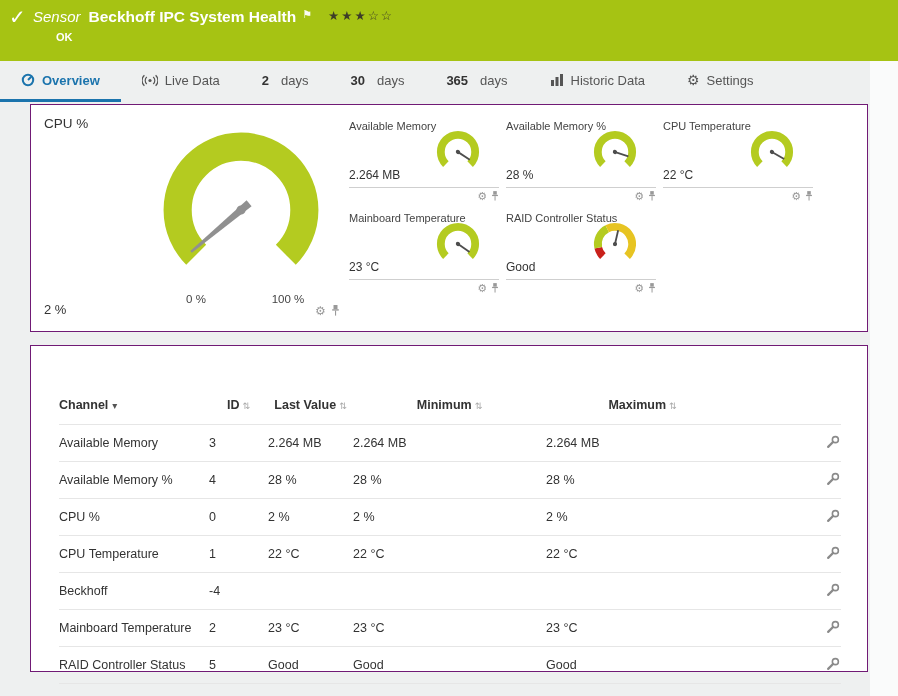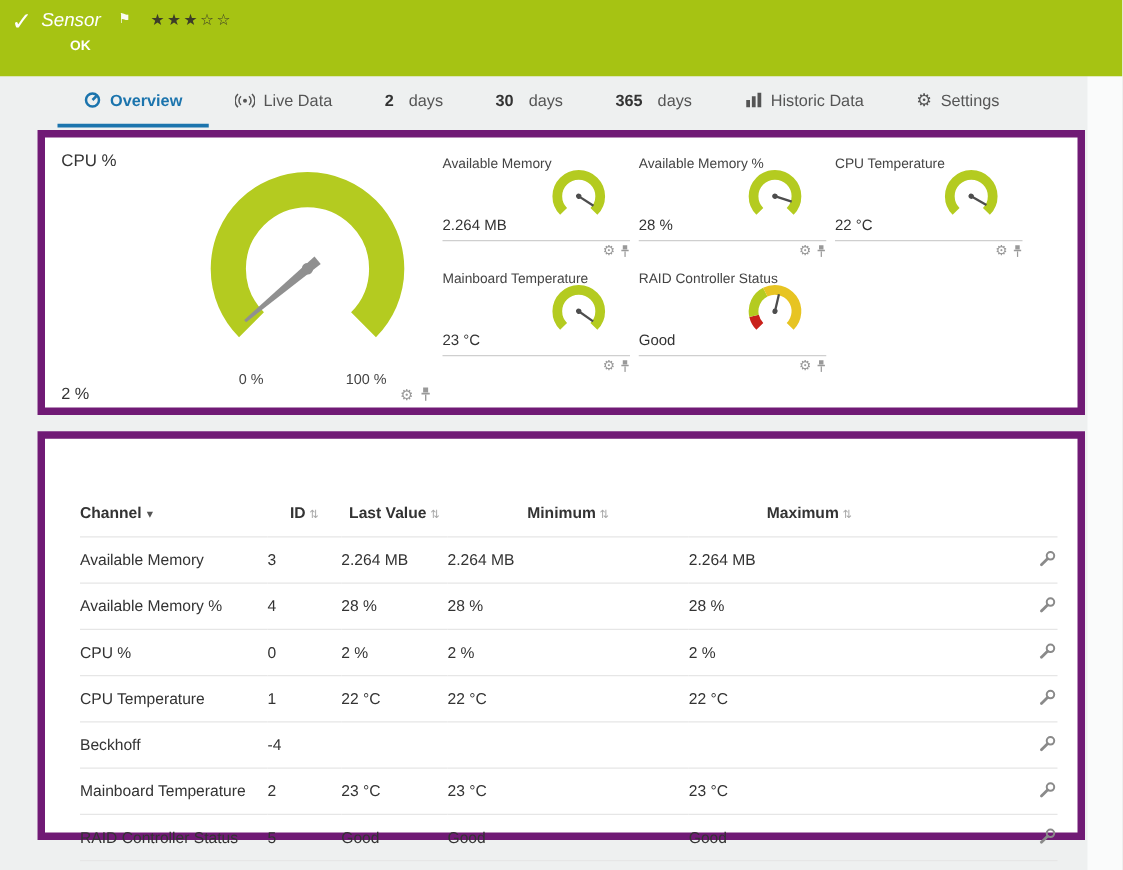--- a/index.html
+++ b/index.html
@@ -12,29 +12,29 @@
   .topbar{position:absolute;left:0;top:0;width:100%;height:61px;background:var(--brand_green);z-index:3}
   .check{position:absolute;left:9px;top:5px;color:#fff;font-size:20px;font-weight:bold}
   .hline{position:absolute;left:33px;top:8px;display:flex;align-items:flex-start;color:#fff;white-space:nowrap}
   .sensor-type{font-style:italic;font-size:15px;margin-right:8px}
   .sensor-title{font-weight:bold;font-size:15.5px}
   .flag{font-size:11px;margin-left:6px;opacity:.95;align-self:flex-start}
   .stars{font-size:12.5px;letter-spacing:2px;margin-left:16px;color:#3d3d28;cursor:pointer}
   .ok{position:absolute;left:56px;top:31px;color:#fff;font-weight:bold;font-size:11px}
 
   
-  .tabs{position:absolute;left:0;top:61px;width:100%;height:41px;display:flex;padding-left:46px;z-index:2}
+  .tabs{position:absolute;left:0;top:61px;width:100%;height:41px;display:flex;z-index:2}
   .tab{display:flex;align-items:center;gap:7px;padding:0 21px;font-size:13px;color:#555;cursor:pointer;border-bottom:3px solid transparent;white-space:nowrap}
   .tab.active{color:var(--tab_blue);border-bottom-color:var(--tab_blue);font-weight:bold}
   .tab .ticon{display:flex;align-items:center}
   .tab .num{font-weight:bold;color:#333;margin-right:5px}
   .tab .gearglyph{font-size:14px;line-height:1}
 
   
-  .card{position:absolute;background:#fff;border:6px solid #701a75;z-index:1}
+  .card{position:absolute;background:#fff;border:1px solid #701a75;z-index:1}
   .card.gcard{left:30px;top:104px;width:838px;height:228px}
   .card.tcard{left:30px;top:345px;width:838px;height:327px}
 
   
   .gtitle{position:absolute;left:13px;top:11px;font-size:13.5px;color:#333}
   .main-gauge{position:absolute;left:122px;top:17px;width:176px;height:176px}
   .main-gauge .arc{fill:none;stroke-width:16}
   .main-needle polygon,.main-needle circle{fill:#909090}
   .scale-min{position:absolute;left:145px;top:188px;width:40px;text-align:center;font-size:11.5px;color:#444}
   .scale-max{position:absolute;left:234px;top:188px;width:46px;text-align:center;font-size:11.5px;color:#444}
@@ -74,20 +74,21 @@
 </head>
 <body>
 
 <div class="page">
   <div class="rightstrip"></div>
 
   <div class="topbar">
     <span class="check">✓</span>
     <div class="hline">
       <span class="sensor-type">Sensor</span>
+      <span class="sensor-title">Beckhoff IPC System Health</span>
       <span class="flag">⚑</span>
       <span class="stars"><span>★★★</span><span>☆☆</span></span>
     </div>
     <span class="ok">OK</span>
   </div>
 
   <div class="tabs">
     <div class="tab active">
       <span class="ticon">
         <svg width="14" height="14" viewBox="0 0 14 14">

